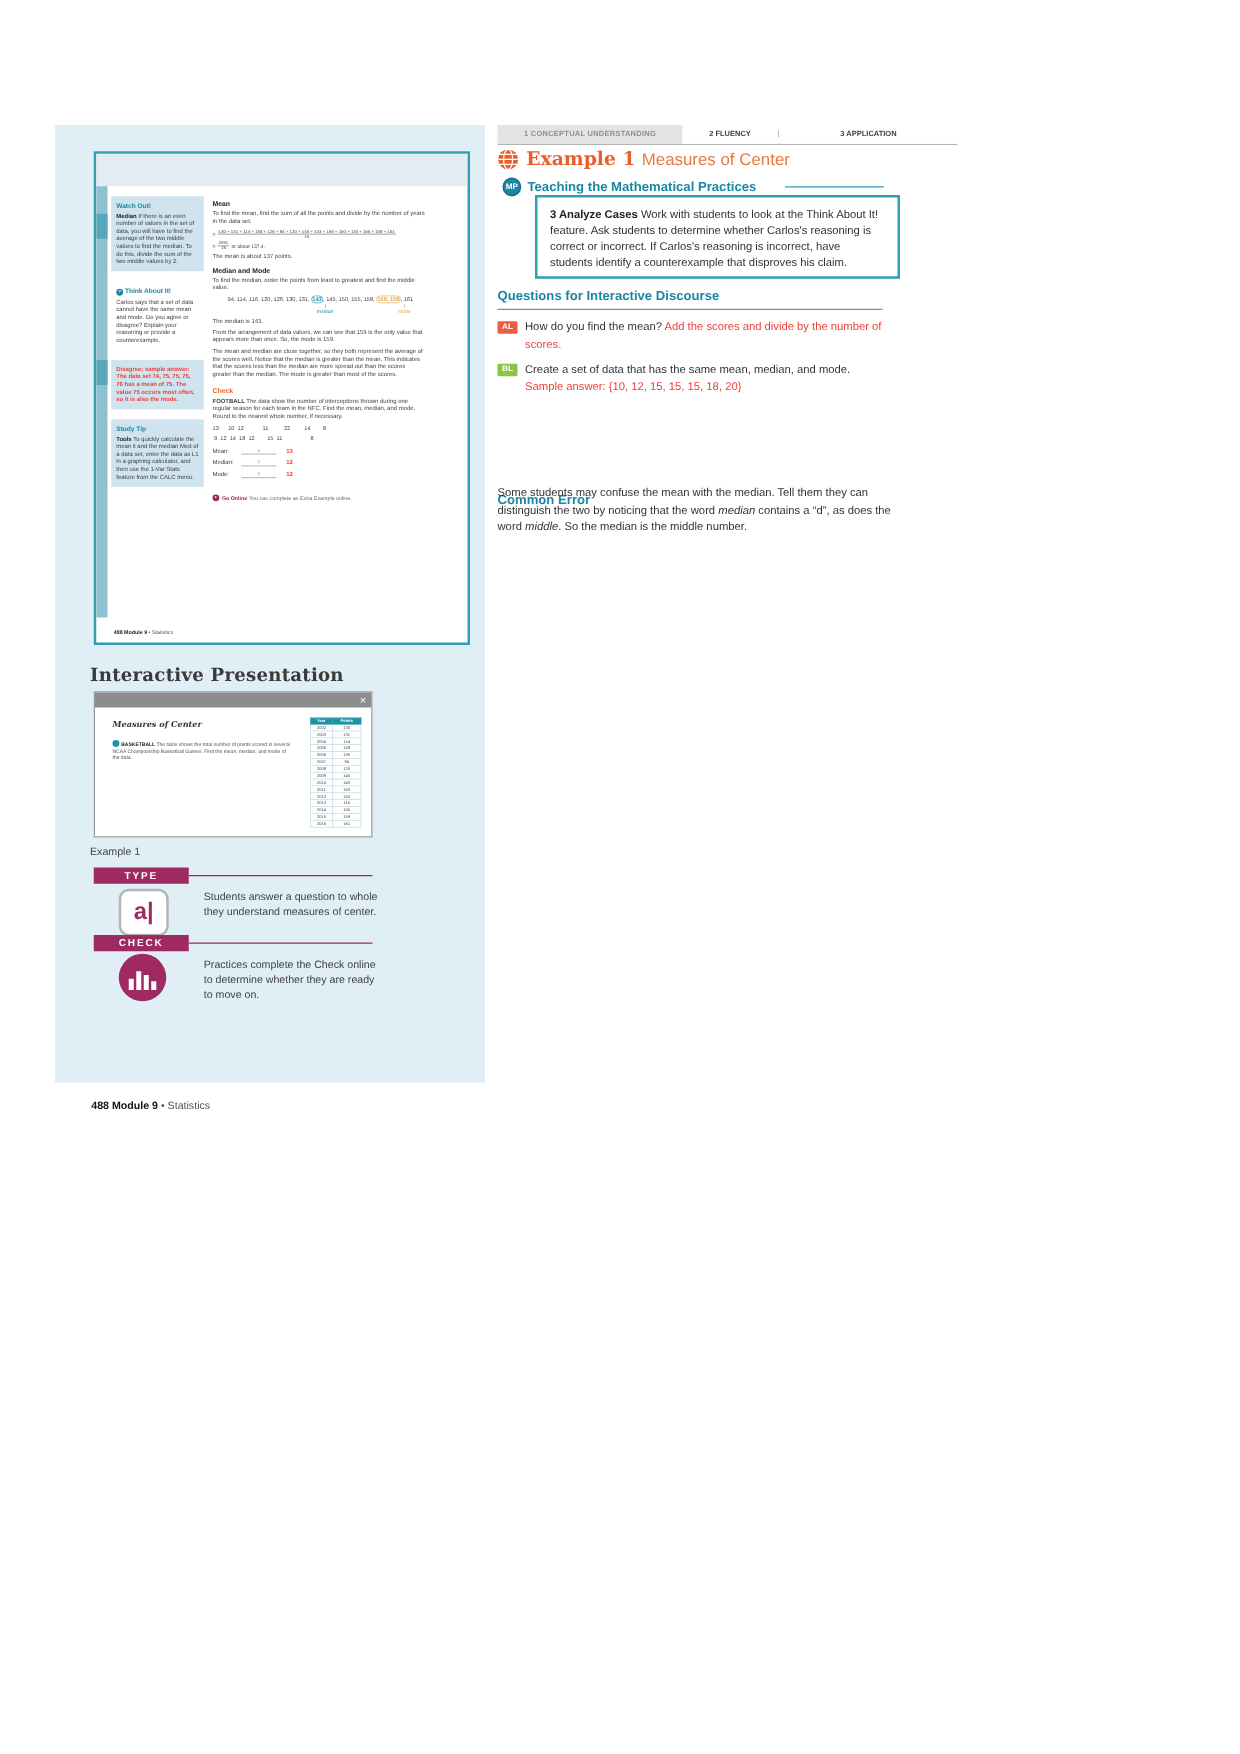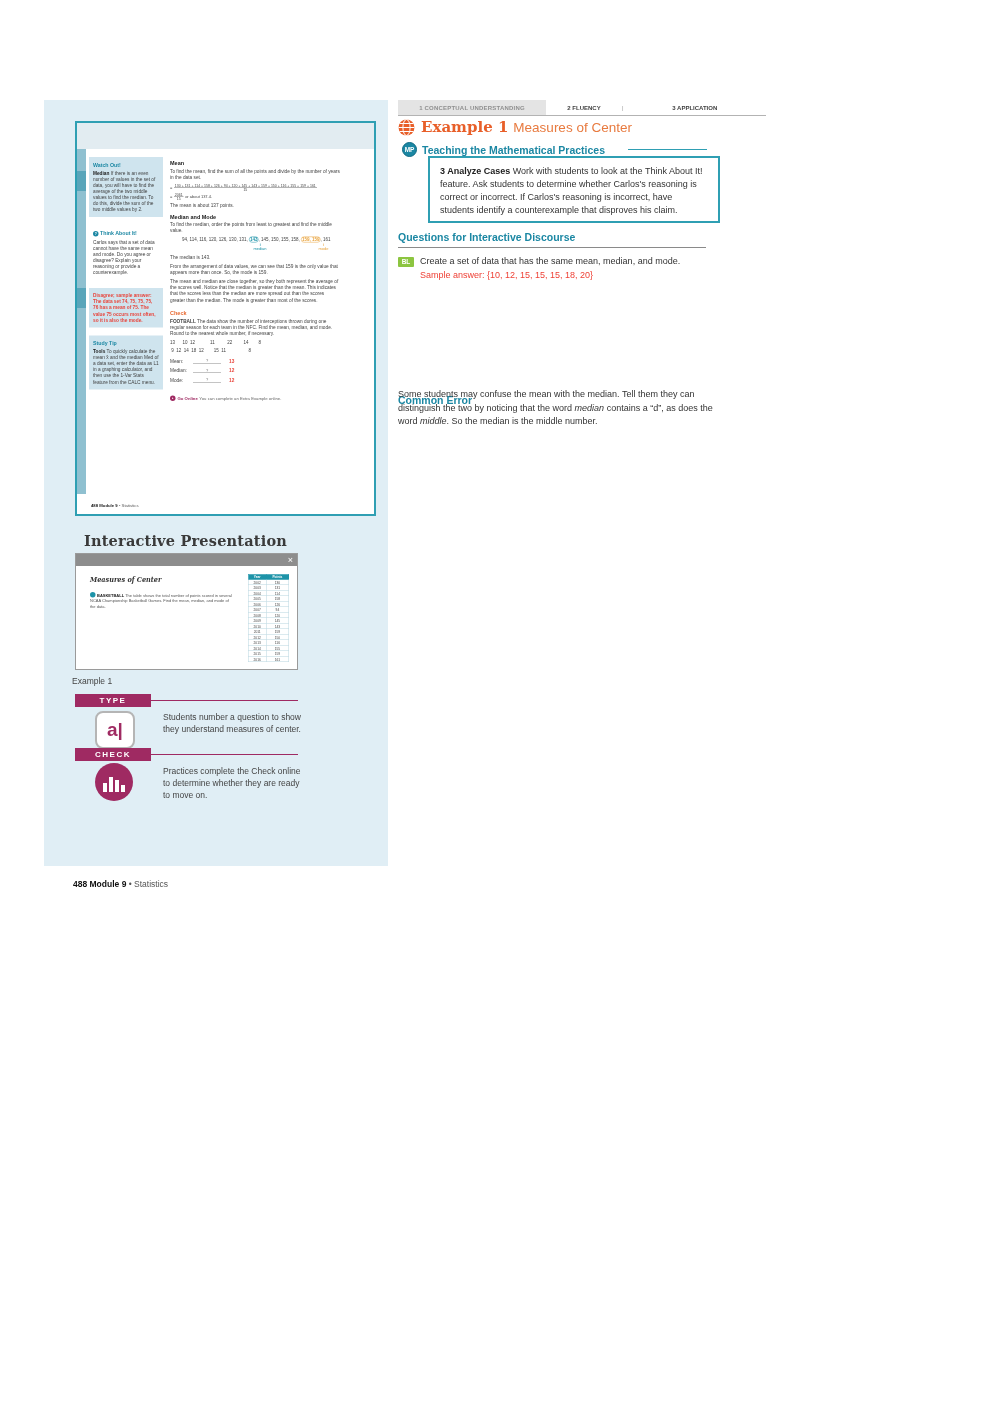--- a/index.html
+++ b/index.html
@@ -57,21 +57,21 @@
   .ans-row .lbl{width:46px;}
   .ans-row .blank{width:56px;border-bottom:1px solid #888;text-align:center;color:#777;font-size:8px;}
   .ans-row .val{color:#e8453c;font-weight:bold;margin-left:16px;}
   .go-online{display:flex;align-items:center;font-size:8.5px;color:#666;margin-top:26px;}
   .go-dot{width:11px;height:11px;border-radius:50%;background:#9f2a62;color:#fff;font-size:6px;text-align:center;line-height:11px;margin-right:4px;flex-shrink:0;}
   .go-b{color:#9f2a62;font-weight:bold;margin-right:3px;}
   .mini-footer{position:absolute;left:28px;bottom:12px;font-size:8.5px;color:#555;}
   .mini-footer b{color:#222;}
 
   
-  .ip-heading{position:absolute;left:84px;top:532px;font-family:"DejaVu Serif",serif;font-weight:bold;font-size:14.5px;color:#3a3a3a;letter-spacing:.2px;}
+  .ip-heading{position:absolute;left:72px;top:532px;font-family:"DejaVu Serif",serif;font-weight:bold;font-size:14.5px;color:#3a3a3a;letter-spacing:.2px;}
   .win{position:absolute;left:75px;top:553px;width:223px;height:117px;background:#fff;border:1px solid #9a9a9a;box-sizing:border-box;}
   .win-bar{height:12px;background:#8d8d8d;position:relative;}
   .win-x{position:absolute;right:4px;top:0;color:#fff;font-size:9px;line-height:12px;cursor:default;}
   .win-body{position:relative;width:221px;height:103px;overflow:hidden;}
   .win-inner{width:442px;height:206px;transform:scale(0.5);transform-origin:0 0;position:relative;}
   .win-title{position:absolute;left:28px;top:20px;font-size:13px;font-weight:bold;font-style:italic;font-family:"DejaVu Serif",serif;color:#333;}
   .win-text{position:absolute;left:28px;top:52px;width:290px;font-size:8px;line-height:1.4;color:#555;}
   .win-text .bb{color:#222;font-weight:bold;}
   .bball{display:inline-block;width:11px;height:11px;border-radius:50%;background:#1d93a8;vertical-align:-2px;margin-right:3px;}
   .win-table{position:absolute;left:344px;top:16px;width:82px;border-collapse:collapse;font-size:6.5px;color:#444;}
@@ -299,21 +299,21 @@
             </tbody>
         </table>
       </div>
     </div>
   </div>
   <div class="ip-caption">Example 1</div>
 
   <div class="ribbon" style="top:694px;">TYPE</div>
   <div class="ribbon-line" style="top:700px;"></div>
   <div class="type-icon">a|</div>
-  <div class="blk-text" style="left:163px;top:712px;">Students number a question to show they understand measures of center.</div>
+  <div class="blk-text" style="left:163px;top:712px;">Students answer a question to whole they understand measures of center.</div>
 
   <div class="ribbon" style="top:748px;">CHECK</div>
   <div class="ribbon-line" style="top:754px;"></div>
   <div class="check-icon">
     <span style="height:9px;"></span>
       <span style="height:15px;"></span>
       <span style="height:12px;"></span>
       <span style="height:7px;"></span>
   </div>
   <div class="blk-text" style="left:163px;top:766px;">Practices complete the Check online to determine whether they are ready to move on.</div>
@@ -336,20 +336,24 @@
   </div>
   <div class="mp-lead"></div>
   <div class="mp-box">
     <b>3 Analyze Cases</b><span> Work with students to look at the Think About It! feature. Ask students to determine whether Carlos's reasoning is correct or incorrect. If Carlos's reasoning is incorrect, have students identify a counterexample that disproves his claim.</span>
   </div>
 
   <div class="qmd-head">Questions for Interactive Discourse</div>
   <div class="qmd-rule"></div>
   <div class="qmd-list">
     <div class="q-item">
+      <span class="q-badge al">AL</span>
+      <span><span>How do you find the mean? </span><span class="q-red">Add the scores and divide by the number of scores.</span></span>
+    </div>
+    <div class="q-item">
       <span class="q-badge bl">BL</span>
       <span><span>Create a set of data that has the same mean, median, and mode. </span><span class="q-red">Sample answer: {10, 12, 15, 15, 15, 18, 20}</span></span>
     </div>
   </div>
 
   <div class="ce-head">Common Error</div>
   <div class="ce-text">
     <span>Some students may confuse the mean with the median. Tell them they can distinguish the two by noticing that the word </span><span class="it">median</span><span> contains a “d”, as does the word </span><span class="it">middle</span><span>. So the median is the middle number.</span>
   </div>
 

